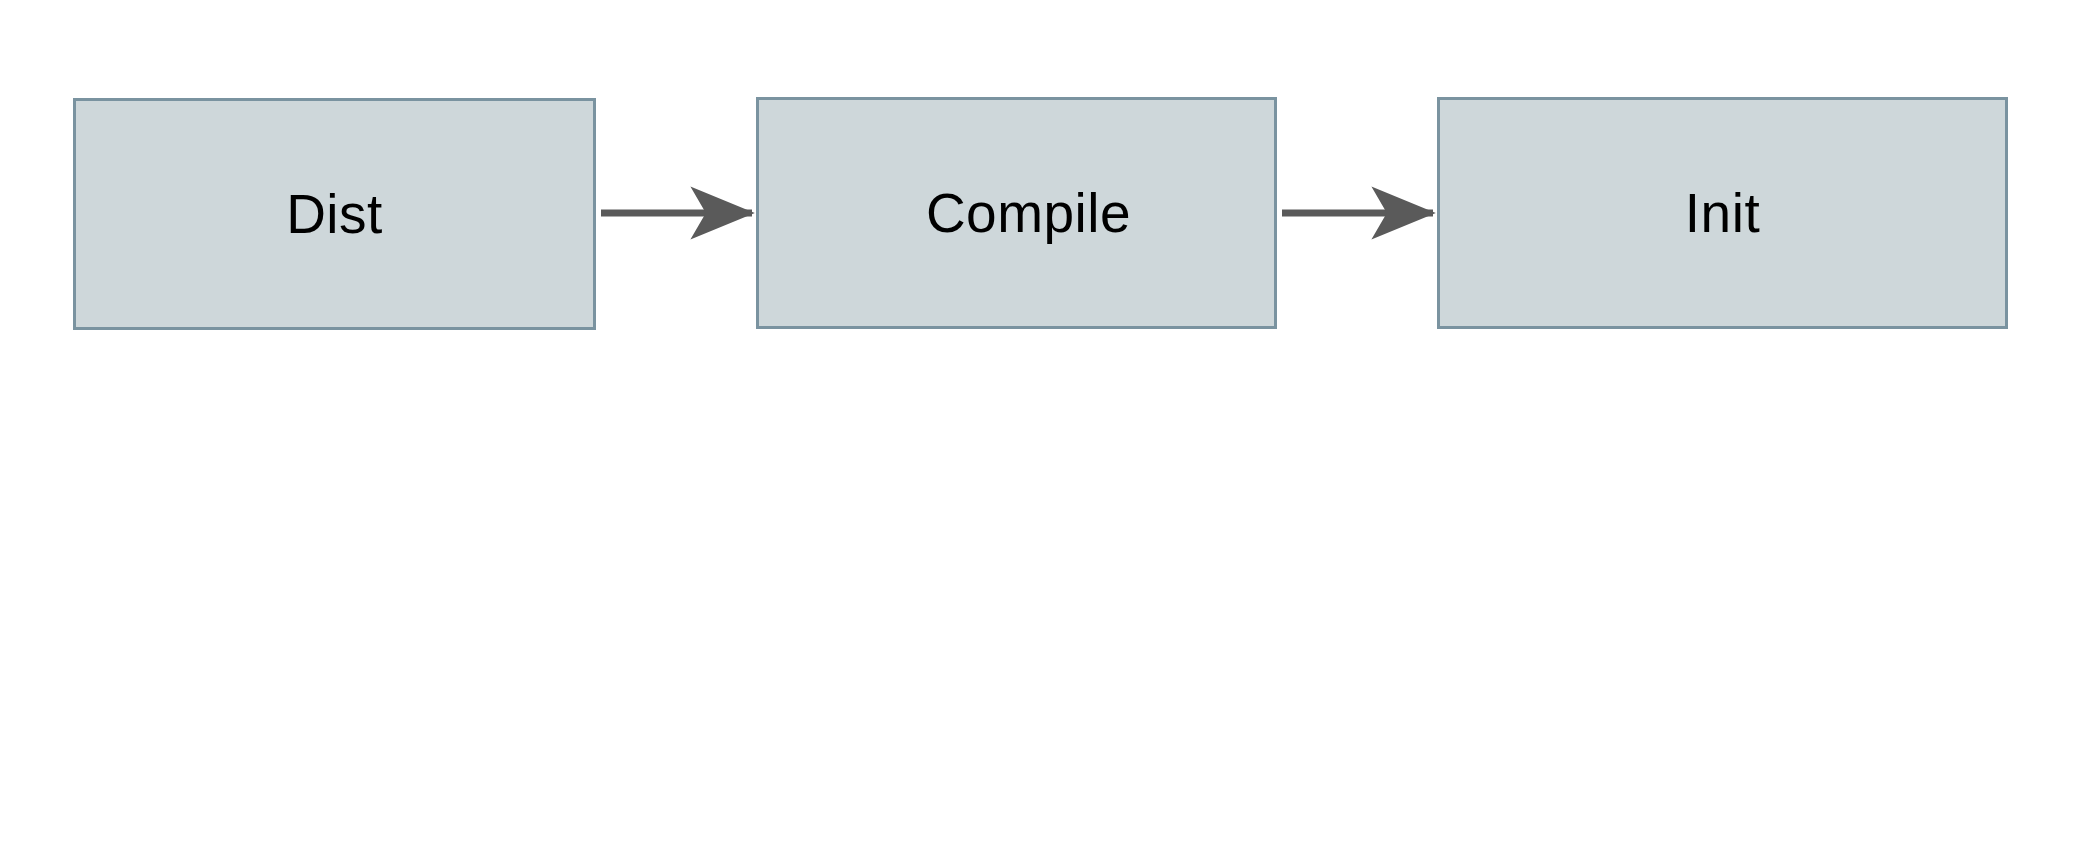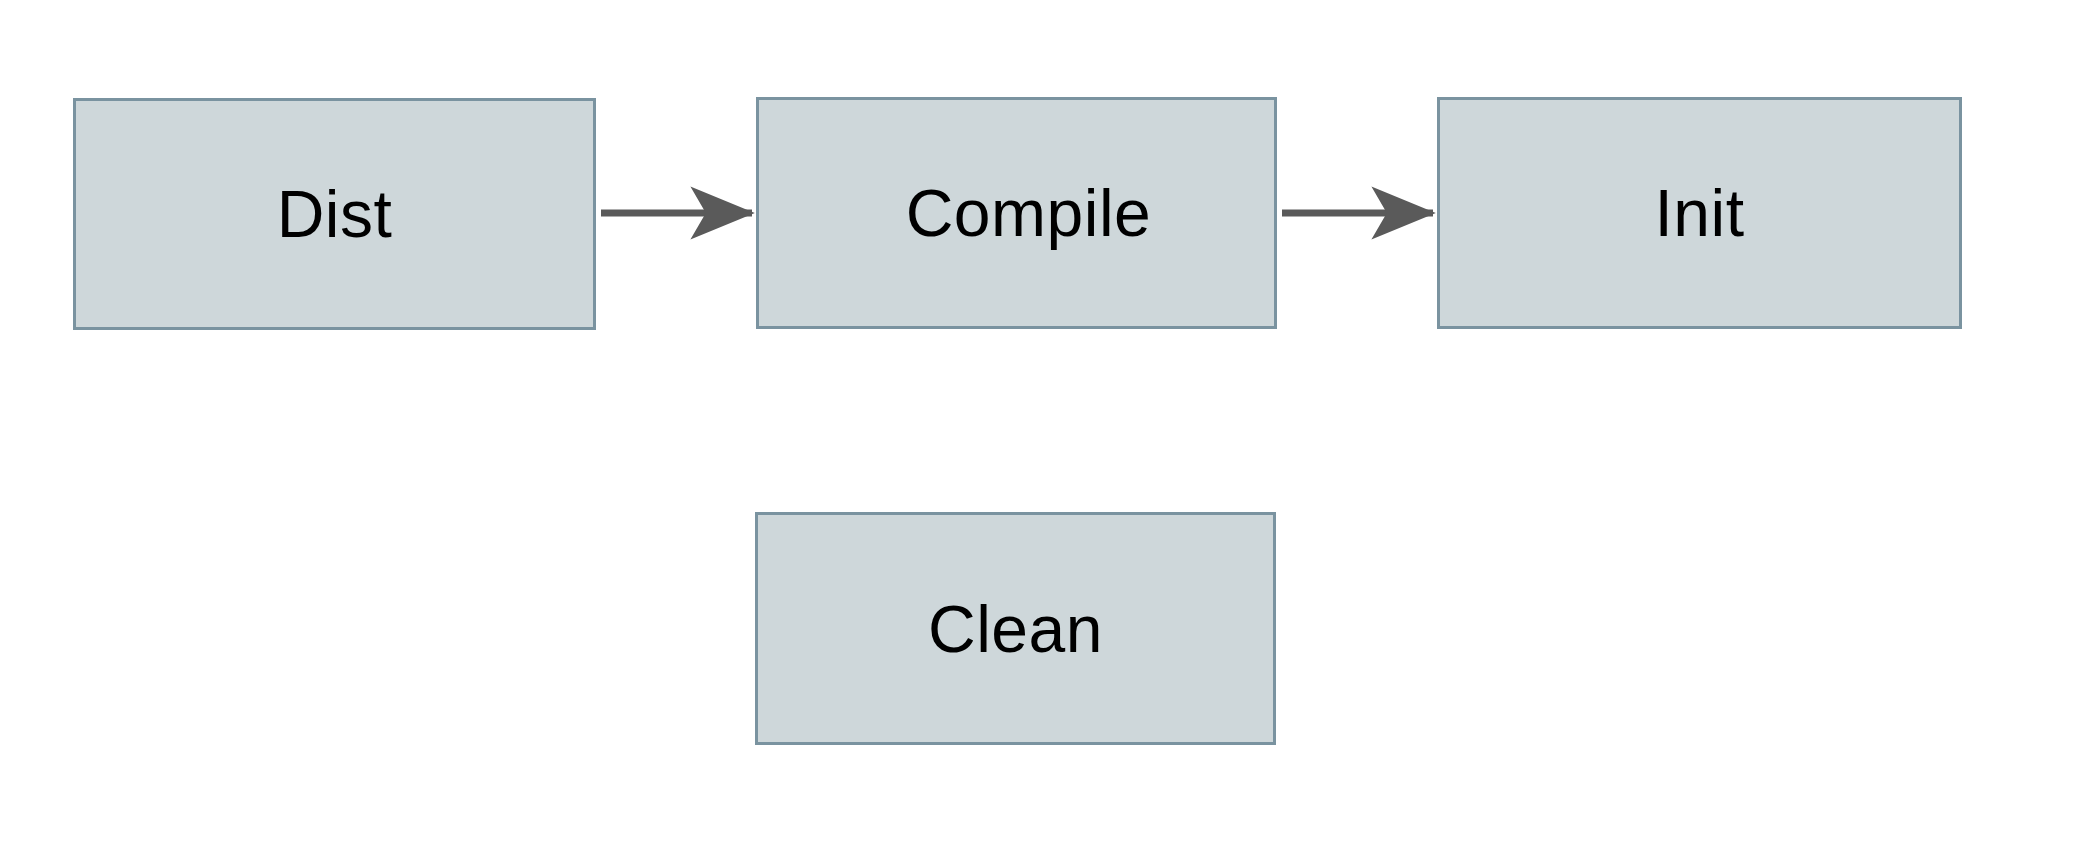--- a/index.html
+++ b/index.html
@@ -22,31 +22,31 @@
     position: absolute;
     box-sizing: border-box;
     background: #ced7da;
     border: 3px solid #7a93a0;
     display: flex;
     align-items: center;
     justify-content: center;
   }
   .node-label {
     font-family: "Liberation Sans", sans-serif;
-    font-size: 66px;
+    font-size: 55px;
     line-height: 1;
     color: #000000;
     font-weight: 400;
     letter-spacing: 0.5px;
     white-space: nowrap;
     user-select: none;
   }
   #node-dist   { left: 73px;   top: 98px;  width: 523px; height: 232px; }
   #node-compile{ left: 756px;  top: 97px;  width: 521px; height: 232px; padding-left: 24px; }
-  #node-init   { left: 1437px; top: 97px;  width: 525px; height: 232px; }
+  #node-init   { left: 1437px; top: 97px;  width: 571px; height: 232px; }
   #node-clean  { left: 755px;  top: 512px; width: 521px; height: 233px; }
 
   .edge {
     position: absolute;
     top: 0;
     left: 0;
     width: 2078px;
     height: 848px;
     pointer-events: none;
     overflow: visible;
@@ -74,17 +74,14 @@
   </div>
 
   <div class="node" id="node-compile">
     <span class="node-label">Compile</span>
   </div>
 
   <div class="node" id="node-init">
     <span class="node-label">Init</span>
   </div>
 
-  <div class="node" id="node-clean">
-    <span class="node-label">Clean</span>
-  </div>
 
 </div>
 
 </body></html>

